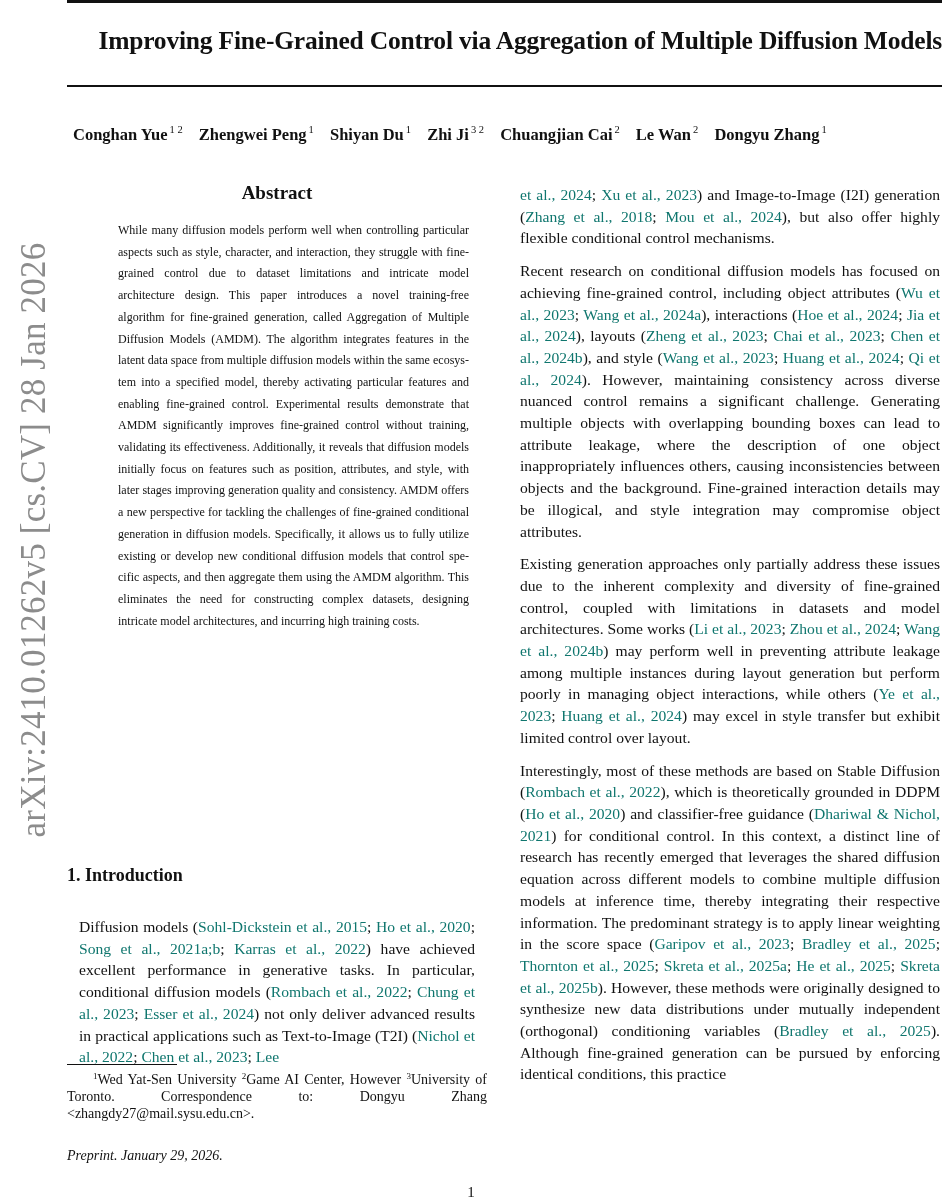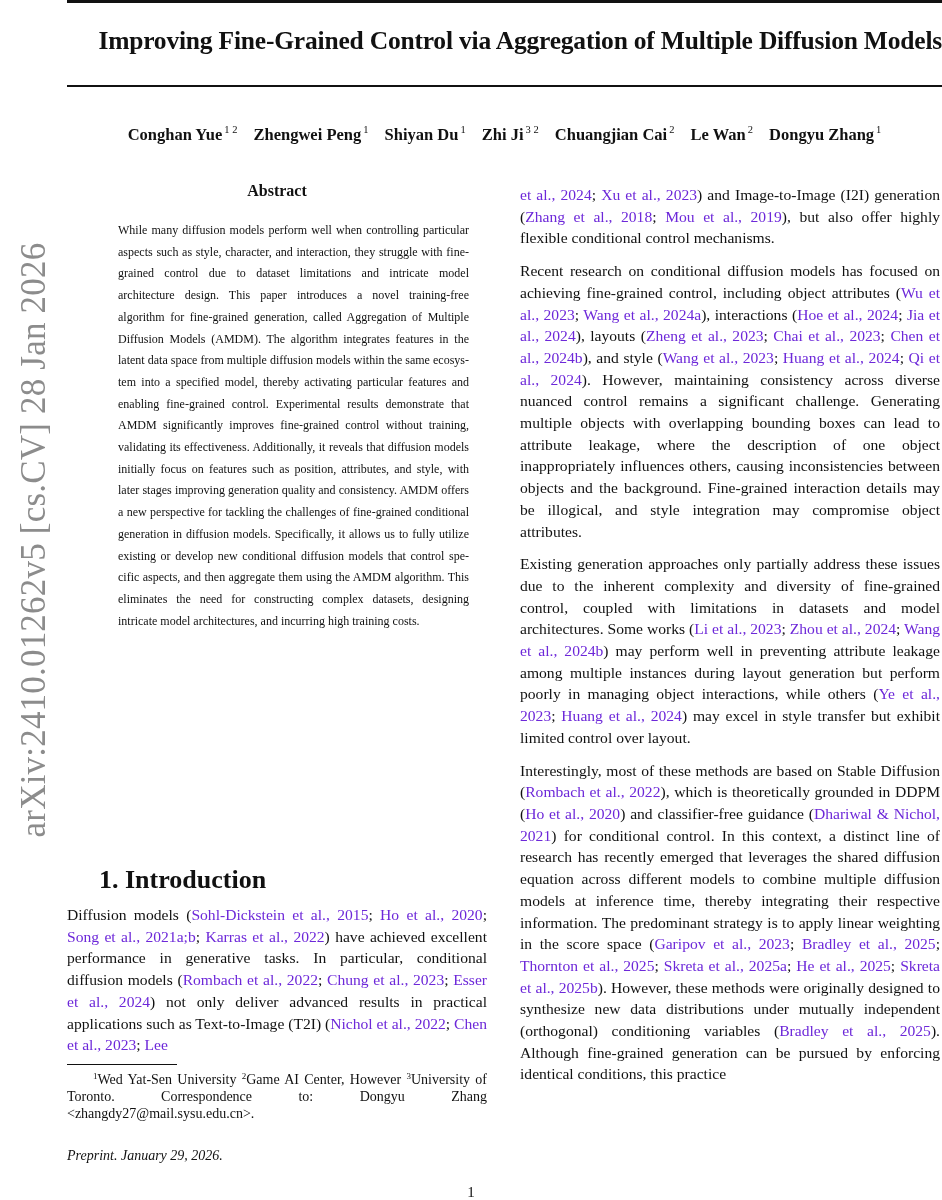--- a/index.html
+++ b/index.html
@@ -9,56 +9,56 @@
     color: #111111;
   }
   .rule-top { position: absolute; left: 67px; right: 0; top: 0; height: 3px; background: #111; }
   .title {
     position: absolute; left: 67px; right: 0; top: 26px;
     text-align: right; font-weight: bold; font-size: 25.5px; letter-spacing: -0.2px;
     white-space: nowrap;
   }
   .rule-bottom { position: absolute; left: 67px; right: 0; top: 85px; height: 2px; background: #111; }
   .authors {
-    position: absolute; left: 67px; right: 0; top: 124px; text-align: center;
+    position: absolute; left: 67px; right: 0; top: 124px; 
     font-weight: bold; font-size: 16.5px; white-space: nowrap;
   }
   .authors .author { margin: 0 6px; }
   .authors sup { font-weight: normal; font-size: 10.5px; vertical-align: 7px; margin-left: 2px; }
 
   .arxiv-stamp {
     position: absolute; left: -316px; top: 520px; width: 700px;
     transform: rotate(-90deg); transform-origin: center;
     text-align: center; color: #8c8c8c; font-size: 35px; letter-spacing: 0.2px;
     white-space: nowrap;
   }
 
   .abstract-heading {
     position: absolute; left: 67px; width: 420px; top: 182px;
-    text-align: center; font-weight: bold; font-size: 16px;
+    text-align: center; font-weight: bold; font-size: 19px;
   }
   .abstract-text {
     position: absolute; left: 102px; width: 351px; top: 220px;
     font-size: 12px; line-height: 21.7px; text-align: justify; hyphens: manual; margin-left: 16px;
   }
 
   .section-heading {
-    position: absolute; left: 67px; top: 865px; font-weight: bold; font-size: 26px; margin-left: 32px;
+    position: absolute; left: 67px; top: 865px; font-weight: bold; font-size: 18px;
   }
   .col-left {
     position: absolute; left: 67px; width: 420px; top: 904px;
     font-size: 15.6px; line-height: 21.7px; text-align: justify;
   }
   .col-right {
     position: absolute; left: 520px; width: 420px; top: 184px;
     font-size: 15.6px; line-height: 21.7px; text-align: justify;
   }
   .col-right p { margin: 0 0 11px 0; }
-  .col-left p { margin: 0; }
-  .cite { color: #6d28d9; text-decoration: none; cursor: pointer; }
+  .col-left p { margin: 12px; }
+  .cite { color: #0f766e; text-decoration: none; cursor: pointer; }
 
   .footnote-rule { position: absolute; left: 67px; top: 1064px; width: 110px; height: 1px; background: #111; }
   .footnotes {
     position: absolute; left: 67px; width: 420px; top: 1068px;
     font-size: 14px; line-height: 17px; text-align: justify;
   }
   .footnotes .indent { display: inline-block; width: 26px; }
   .footnotes sup { font-size: 9px; vertical-align: 5px; }
   .preprint {
     position: absolute; left: 67px; top: 1140px; font-style: italic; font-size: 14px; margin-top: 8px;
@@ -88,21 +88,21 @@
 
 <div class="abstract-heading">Abstract</div>
 <div class="abstract-text">While many diffusion models perform well when controlling particular aspects such as style, char­acter, and interaction, they struggle with fine-grained control due to dataset limitations and in­tricate model architecture design. This paper in­troduces a novel training-free algorithm for fine-grained generation, called Aggregation of Multi­ple Diffusion Models (AMDM). The algorithm integrates features in the latent data space from multiple diffusion models within the same ecosys­tem into a specified model, thereby activating par­ticular features and enabling fine-grained control. Experimental results demonstrate that AMDM significantly improves fine-grained control with­out training, validating its effectiveness. Addition­ally, it reveals that diffusion models initially focus on features such as position, attributes, and style, with later stages improving generation quality and consistency.  AMDM offers a new perspective for tackling the challenges of fine-grained condi­tional generation in diffusion models. Specifically, it allows us to fully utilize existing or develop new conditional diffusion models that control spe­cific aspects, and then aggregate them using the AMDM algorithm. This eliminates the need for constructing complex datasets, designing intricate model architectures, and incurring high training costs.</div>
 
 <div class="section-heading">1. Introduction</div>
 <div class="col-left">
     <p>Diffusion models (<a class="cite">Sohl-Dickstein et al., 2015</a>; <a class="cite">Ho et al., 2020</a>; <a class="cite">Song et al., 2021a;b</a>; <a class="cite">Karras et al., 2022</a>) have achieved excellent performance in generative tasks. In par­ticular, conditional diffusion models (<a class="cite">Rombach et al., 2022</a>; <a class="cite">Chung et al., 2023</a>; <a class="cite">Esser et al., 2024</a>) not only deliver advanced results in practical applications such as Text-to-Image (T2I) (<a class="cite">Nichol et al., 2022</a>; <a class="cite">Chen et al., 2023</a>; <a class="cite">Lee</a></p>
   </div>
 
 <div class="col-right">
-    <p><a class="cite">et al., 2024</a>; <a class="cite">Xu et al., 2023</a>) and Image-to-Image (I2I) gen­eration (<a class="cite">Zhang et al., 2018</a>; <a class="cite">Mou et al., 2019</a>), but also offer highly flexible conditional control mechanisms.</p>
+    <p><a class="cite">et al., 2024</a>; <a class="cite">Xu et al., 2023</a>) and Image-to-Image (I2I) gen­eration (<a class="cite">Zhang et al., 2018</a>; <a class="cite">Mou et al., 2024</a>), but also offer highly flexible conditional control mechanisms.</p>
     <p>Recent research on conditional diffusion models has fo­cused on achieving fine-grained control, including object attributes (<a class="cite">Wu et al., 2023</a>; <a class="cite">Wang et al., 2024a</a>), interactions (<a class="cite">Hoe et al., 2024</a>; <a class="cite">Jia et al., 2024</a>), layouts (<a class="cite">Zheng et al., 2023</a>; <a class="cite">Chai et al., 2023</a>; <a class="cite">Chen et al., 2024b</a>), and style (<a class="cite">Wang et al., 2023</a>; <a class="cite">Huang et al., 2024</a>; <a class="cite">Qi et al., 2024</a>). However, maintaining consistency across diverse nuanced control re­mains a significant challenge. Generating multiple objects with overlapping bounding boxes can lead to attribute leak­age, where the description of one object inappropriately influences others, causing inconsistencies between objects and the background. Fine-grained interaction details may be illogical, and style integration may compromise object attributes.</p>
     <p>Existing generation approaches only partially address these issues due to the inherent complexity and diversity of fine-grained control, coupled with limitations in datasets and model architectures.  Some works (<a class="cite">Li et al., 2023</a>; <a class="cite">Zhou et al., 2024</a>; <a class="cite">Wang et al., 2024b</a>) may perform well in pre­venting attribute leakage among multiple instances during layout generation but perform poorly in managing object in­teractions, while others (<a class="cite">Ye et al., 2023</a>; <a class="cite">Huang et al., 2024</a>) may excel in style transfer but exhibit limited control over layout.</p>
     <p>Interestingly, most of these methods are based on Stable Diffusion (<a class="cite">Rombach et al., 2022</a>), which is theoretically grounded in DDPM (<a class="cite">Ho et al., 2020</a>) and classifier-free guidance (<a class="cite">Dhariwal &amp; Nichol, 2021</a>) for conditional con­trol. In this context, a distinct line of research has recently emerged that leverages the shared diffusion equation across different models to combine multiple diffusion models at inference time, thereby integrating their respective informa­tion. The predominant strategy is to apply linear weighting in the score space (<a class="cite">Garipov et al., 2023</a>; <a class="cite">Bradley et al., 2025</a>; <a class="cite">Thornton et al., 2025</a>; <a class="cite">Skreta et al., 2025a</a>; <a class="cite">He et al., 2025</a>; <a class="cite">Skreta et al., 2025b</a>).  However, these methods were origi­nally designed to synthesize new data distributions under mutually independent (orthogonal) conditioning variables (<a class="cite">Bradley et al., 2025</a>).  Although fine-grained generation can be pursued by enforcing identical conditions, this practice</p>
   </div>
 
 <div class="footnote-rule"></div>
 <div class="footnotes">
   <span class="indent"></span><sup>1</sup><span>Wed Yat-Sen University </span><sup>2</sup><span>Game AI Center, However </span><sup>3</sup><span>University of Toronto.  </span><span>Correspondence to: Dongyu Zhang &lt;zhangdy27@mail.sysu.edu.cn&gt;.</span>
 </div>
 <div class="preprint">Preprint. January 29, 2026.</div>

